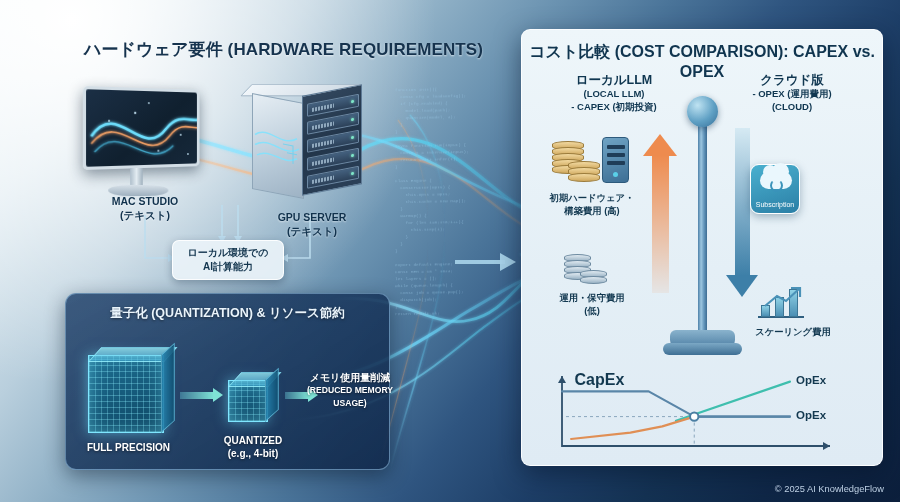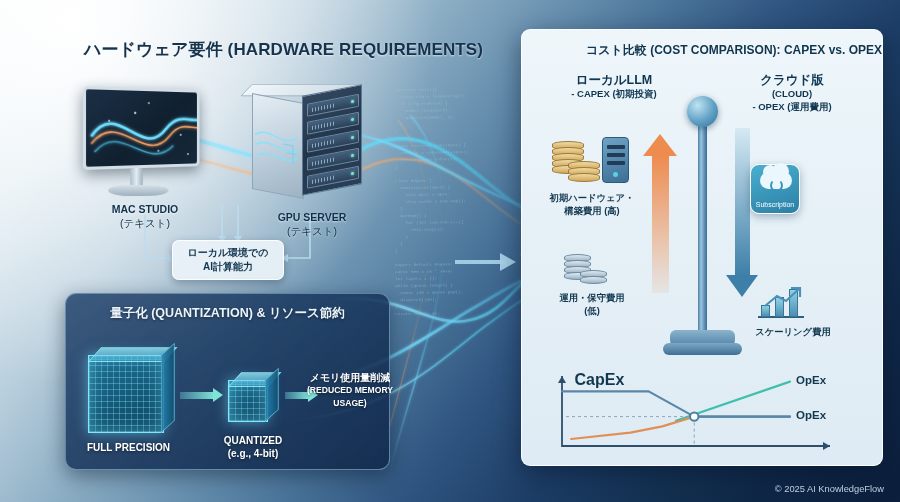--- a/index.html
+++ b/index.html
@@ -108,21 +108,21 @@
     position:absolute; left:4px; top:4px; width:22px; height:4px;
     background:repeating-linear-gradient(90deg,#8fa8bd 0 1.5px,transparent 1.5px 3px);
   }
 
   
   .dev-label {
     position:absolute; text-align:center; color:#10314c;
     font-size:10.5px; font-weight:bold; line-height:14px;
     text-shadow:0 1px 2px rgba(255,255,255,.6);
   }
-  .dev-label .sub { font-weight:normal; }
+  .dev-label .sub { font-weight:bold; }
 
   
   .cap-box {
     position:absolute; left:172px; top:240px; width:112px; height:40px;
     background:rgba(234,243,249,.92);
     border:1px solid rgba(255,255,255,.9);
     border-radius:7px;
     box-shadow:0 3px 9px rgba(8,28,50,.3);
     display:flex; align-items:center; justify-content:center;
     text-align:center;
@@ -191,22 +191,22 @@
   
   .c-panel {
     position:absolute; left:521px; top:29px; width:362px; height:437px;
     background:linear-gradient(180deg,#eef6fa 0%,#e4eff6 55%,#dfebf4 100%);
     border:1.5px solid rgba(255,255,255,.85);
     border-radius:9px;
     box-shadow:0 8px 26px rgba(5,20,42,.5);
     overflow:hidden;
   }
   .c-title {
-    position:absolute; left:0; right:0; top:12px; text-align:right;
-    font-size:12px; font-weight:bold; color:#10354f;
+    position:absolute; left:0; right:0; top:12px; text-align:center;
+    font-size:16px; font-weight:bold; color:#10354f;
   }
   .col-head {
     position:absolute; text-align:center; color:#0f3650;
     font-size:9.5px; font-weight:bold; line-height:13px;
   }
   .col-head .big { font-size:12.5px; }
 
   
   .pole {
     position:absolute; left:176px; top:72px; width:9px; height:236px;
@@ -477,21 +477,21 @@
           <em></em>
           <i></i>
         </div>
       <div class="blade" style="top:80px">
           <em></em>
           <i></i>
         </div>
     </div>
   </div>
 
-  <div class="dev-label" style="left:85px; top:202px; width:120px;">
+  <div class="dev-label" style="left:85px; top:194px; width:120px;">
     <div>MAC STUDIO</div>
     <div class="sub">(テキスト)</div>
   </div>
   <div class="dev-label" style="left:252px; top:210px; width:120px;">
     <div>GPU SERVER</div>
     <div class="sub">(テキスト)</div>
   </div>
 
   <div class="cap-box">
     <div>
@@ -529,26 +529,27 @@
     <div>メモリ使用量削減</div>
     <div class="small">(REDUCED MEMORY</div>
     <div class="small">USAGE)</div>
   </div>
 
   <div class="c-panel">
     <div class="c-title">コスト比較 (COST COMPARISON): CAPEX vs. OPEX</div>
 
     <div class="col-head" style="left:12px; top:44px; width:160px;">
       <div class="big">ローカルLLM</div>
+      <div>(LOCAL LLM)</div>
       <div>- CAPEX (初期投資)</div>
     </div>
     <div class="col-head" style="left:190px; top:44px; width:160px;">
       <div class="big">クラウド版</div>
+      <div>- OPEX (運用費用)</div>
       <div>(CLOUD)</div>
-      <div>- OPEX (運用費用)</div>
     </div>
 
     <div class="pole"></div>
     <div class="pole-ball"></div>
     <div class="pole-base"></div>
     <div class="pole-base2"></div>
 
     <div class="arrow-up"></div>
     <div class="arrow-down"></div>
 

